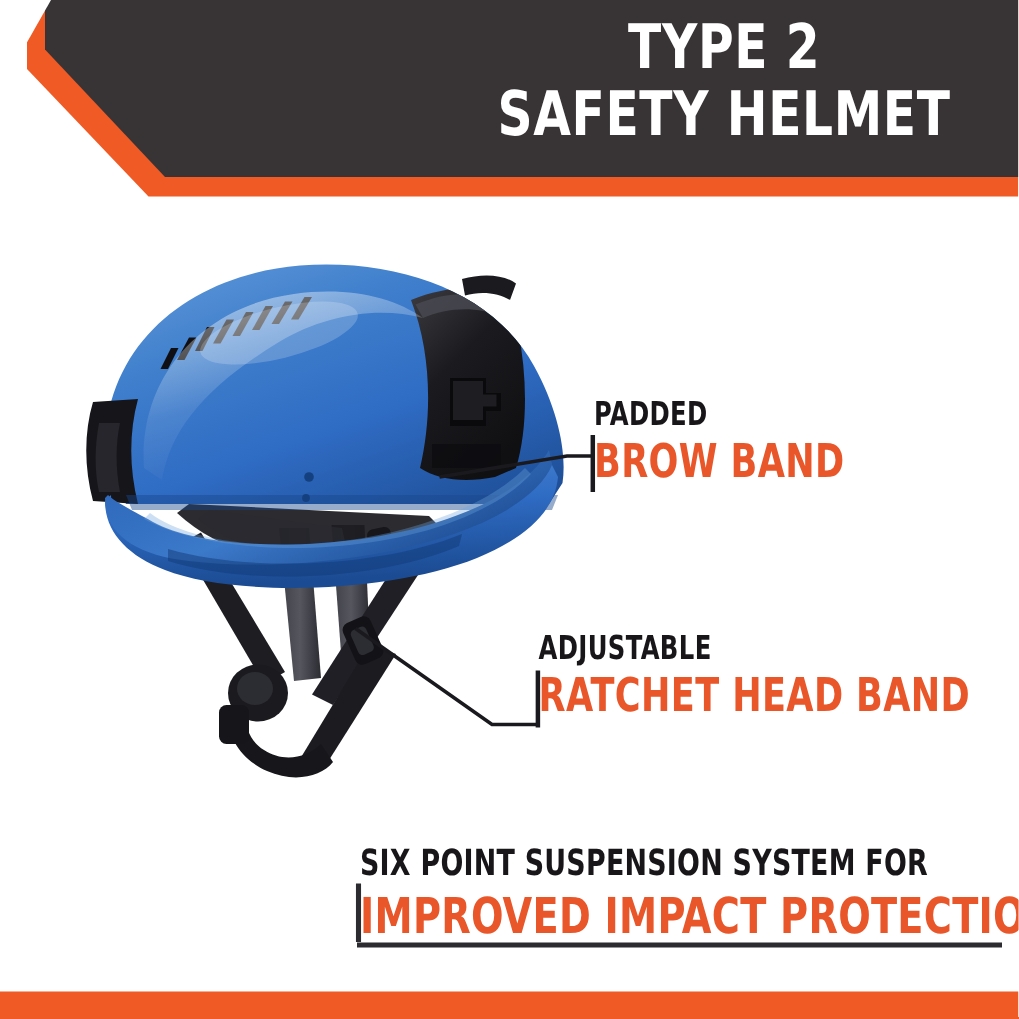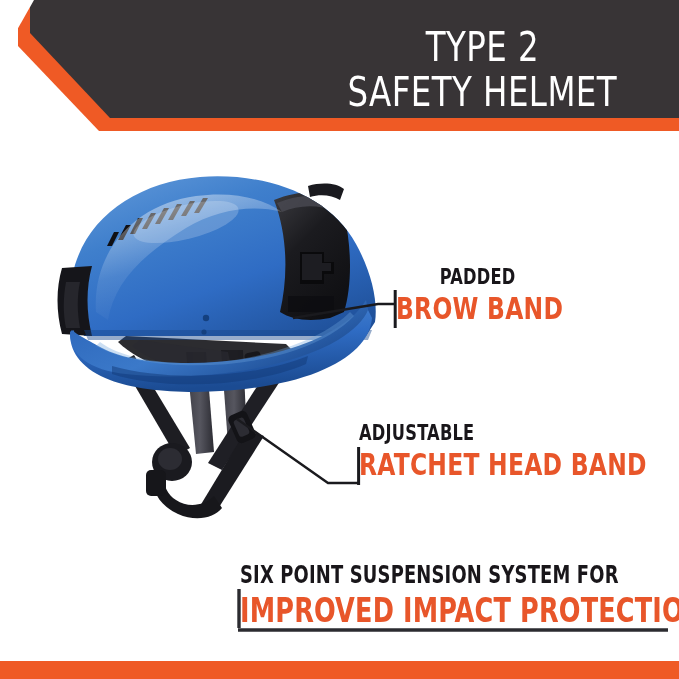--- a/index.html
+++ b/index.html
@@ -10,45 +10,45 @@
     position:relative; overflow:hidden;
   }
   #stage{ position:absolute; inset:0; background:#fff; }
 
   
   .header-banner{
     position:absolute; left:0; top:0; width:679px; height:132px;
     pointer-events:none;
   }
   .header-title{
-    position:absolute; left:300px; top:16px; width:365px; height:108px;
+    position:absolute; left:300px; top:0; width:365px; height:108px;
     display:flex; flex-direction:column; align-items:center; justify-content:center;
     color:#ffffff;
     font-family:"DejaVu Sans Condensed","Liberation Sans Narrow","Liberation Sans",sans-serif;
-    font-weight:normal; letter-spacing:0.5px; line-height:1.02;
+    font-weight:bold; letter-spacing:0.5px; line-height:1.02;
     text-align:left;
   }
   .header-line1{ font-size:41px; transform:scaleX(0.88); white-space:nowrap; }
   .header-line2{ font-size:41px; transform:scaleX(0.88); white-space:nowrap; margin-top:3px;}
 
   
   .callout{ position:absolute; }
   .callout .cap{
     font-family:"DejaVu Sans Condensed","Liberation Sans Narrow","Liberation Sans",sans-serif;
     font-weight:bold; color:#19161a; font-size:22px;
     transform:scaleX(0.82); transform-origin:left center;
     white-space:nowrap; letter-spacing:0.3px;
   }
   .callout .hl{
     font-family:"DejaVu Sans Condensed","Liberation Sans Narrow","Liberation Sans",sans-serif;
     font-weight:bold; color:#e8562a; font-size:31px;
     transform:scaleX(0.84); transform-origin:left center;
     white-space:nowrap; letter-spacing:0.3px; margin-top:1px;
   }
-  #callout-brow{ left:396px; top:264px;text-align:center; }
+  #callout-brow{ left:396px; top:264px; }
   #callout-ratchet{ left:359px; top:420px; }
 
   
   #footer-text{ position:absolute; left:240px; top:561px; }
   #footer-text .cap{
     font-family:"DejaVu Sans Condensed","Liberation Sans Narrow","Liberation Sans",sans-serif;
     font-weight:bold; color:#19161a; font-size:24px;
     transform:scaleX(0.83); transform-origin:left center;
     white-space:nowrap; letter-spacing:0.2px;
   }

